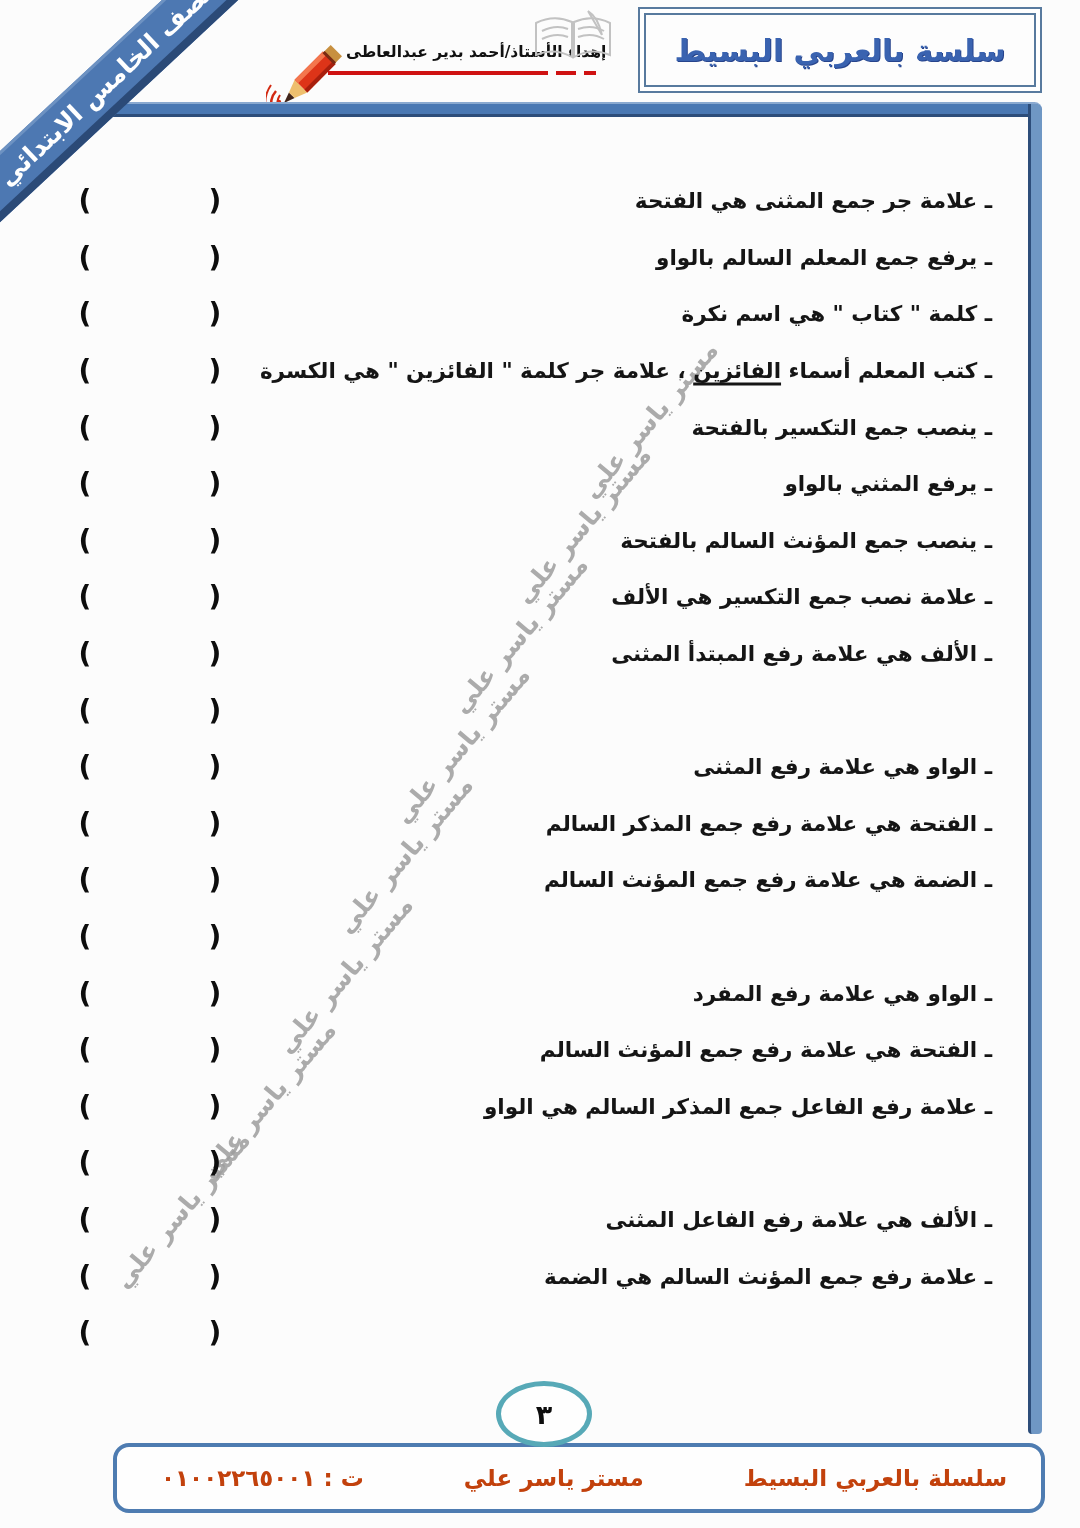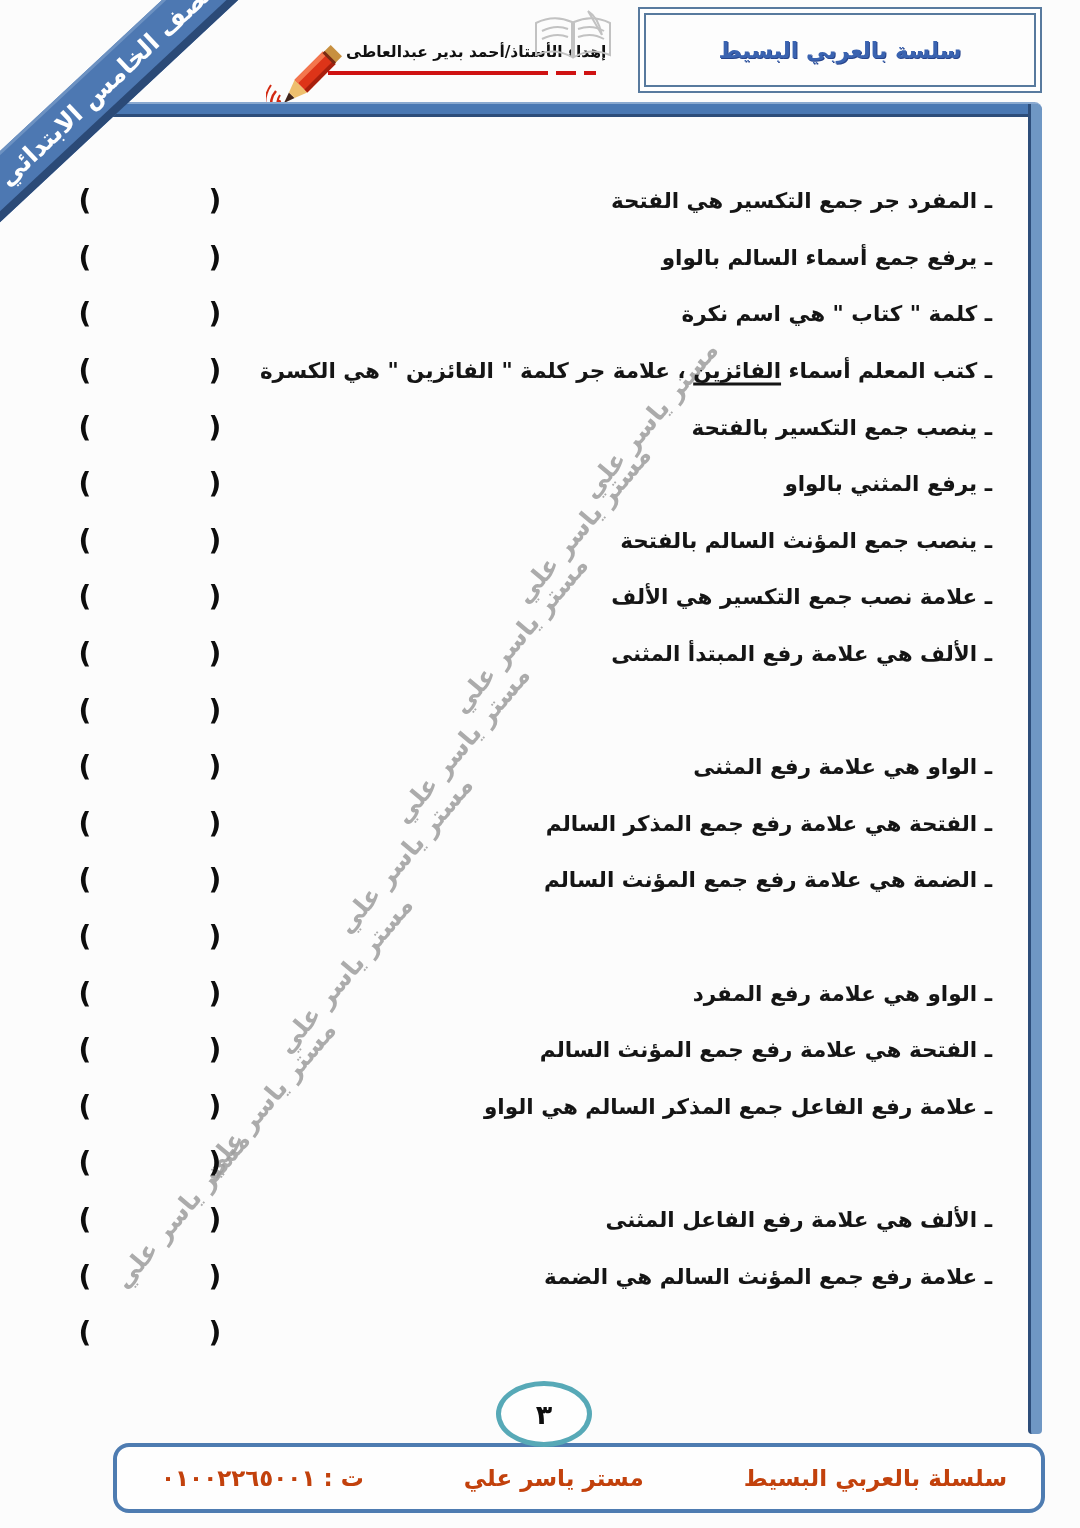--- a/index.html
+++ b/index.html
@@ -32,21 +32,21 @@
 
   
   .title-box{
     position:absolute;left:638px;top:7px;width:404px;height:86px;
     border:2px solid #587a9e;
     box-shadow:inset 0 0 0 4px #ffffff, inset 0 0 0 6px #587a9e;
     background:#fdfdfd;
     display:flex;align-items:center;justify-content:center;
   }
   .title-box span{
-    color:var(--title-blue);font-size:22px;font-weight:bold;direction:rtl;white-space:nowrap;
+    color:var(--title-blue);font-size:30px;font-weight:bold;direction:rtl;white-space:nowrap;
     text-shadow:1px 1px 0 #27448c;
     text-align:center;
   }
 
   
   .dedication{position:absolute;left:270px;top:15px;width:360px;height:100px;}
   .pencil-svg{position:absolute;left:-4px;top:10px;width:94px;height:94px;}
   .book-svg{position:absolute;left:256px;top:-6px;width:94px;height:66px;}
   .ded-text{
     position:absolute;left:76px;top:28px;font-size:15.5px;font-weight:bold;color:#111;
@@ -171,27 +171,27 @@
       <span class="wm" style="left: 405px; top: 855px; transform: translate(-50%, -50%) rotate(-50deg);">مستر ياسر علي</span>
       <span class="wm" style="left: 345px; top: 975px; transform: translate(-50%, -50%) rotate(-50deg);">مستر ياسر علي</span>
       <span class="wm" style="left: 268px; top: 1100px; transform: translate(-50%, -50%) rotate(-50deg);">مستر ياسر علي</span>
       <span class="wm" style="left: 182px; top: 1210px; transform: translate(-50%, -50%) rotate(-50deg);">مستر ياسر علي</span>
     </div>
 
   <div id="questions">
   <div class="q-row">
     <span class="paren open">(</span>
     <span class="paren close">)</span>
-    <span class="q-text"><span>ـ المفرد جر جمع التكسير هي الفتحة</span></span>
-  </div>
-
-  <div class="q-row">
-    <span class="paren open">(</span>
-    <span class="paren close">)</span>
-    <span class="q-text"><span>ـ يرفع جمع أسماء السالم بالواو</span></span>
+    <span class="q-text"><span>ـ علامة جر جمع المثنى هي الفتحة</span></span>
+  </div>
+
+  <div class="q-row">
+    <span class="paren open">(</span>
+    <span class="paren close">)</span>
+    <span class="q-text"><span>ـ يرفع جمع المعلم السالم بالواو</span></span>
   </div>
 
   <div class="q-row">
     <span class="paren open">(</span>
     <span class="paren close">)</span>
     <span class="q-text"><span>ـ كلمة " كتاب " هي اسم نكرة</span></span>
   </div>
 
   <div class="q-row">
     <span class="paren open">(</span>

